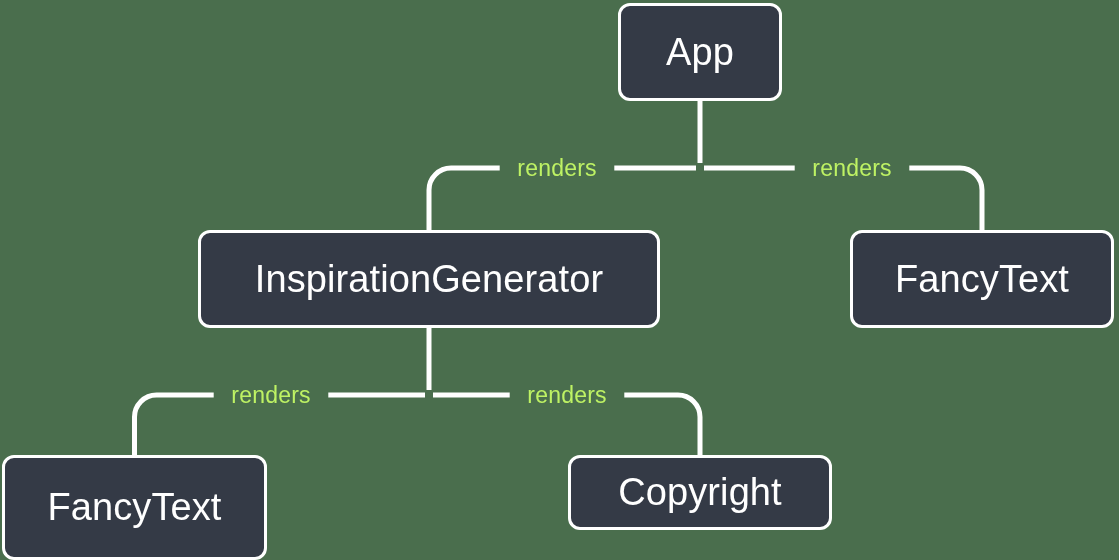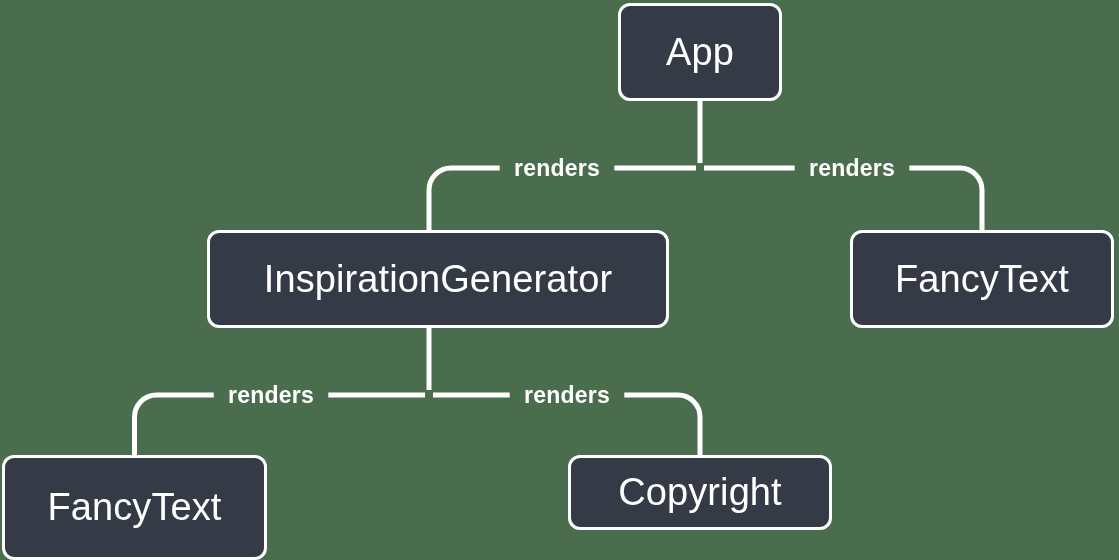--- a/index.html
+++ b/index.html
@@ -37,23 +37,23 @@
     align-items: center;
     justify-content: center;
     color: #ffffff;
     font-size: 38px;
     font-weight: 400;
     letter-spacing: 0.1px;
     white-space: nowrap;
   }
   .edge-label {
     position: absolute;
-    color: #ffffff;
+    color: #bef264;
     font-size: 23px;
-    font-weight: 700;
+    font-weight: 400;
     letter-spacing: 0.2px;
     line-height: 1;
     transform: translate(-50%, -50%);
     white-space: nowrap;
   }
 </style>
 </head>
 <body>
 
 <div id="stage">
@@ -70,21 +70,21 @@
         <path d="M 213.7 395 L 156.5 395 A 22 22 0 0 0 134.5 417 L 134.5 455"></path>
         <path d="M 433 395 L 509.7 395"></path>
         <path d="M 624.3 395 L 678 395 A 22 22 0 0 1 700 417 L 700 455"></path>
       </g>
   </svg>
 
   <div class="node" style="left:618px; top:3px; width:164px; height:98px;">
     <span>App</span>
   </div>
 
-  <div class="node" style="left:198px; top:230px; width:462px; height:98px;margin-left:9px;">
+  <div class="node" style="left:198px; top:230px; width:462px; height:98px;">
     <span>InspirationGenerator</span>
   </div>
 
   <div class="node" style="left:850px; top:230px; width:264px; height:98px;">
     <span>FancyText</span>
   </div>
 
   <div class="node" style="left:2px; top:455px; width:265px; height:105px;">
     <span>FancyText</span>
   </div>

